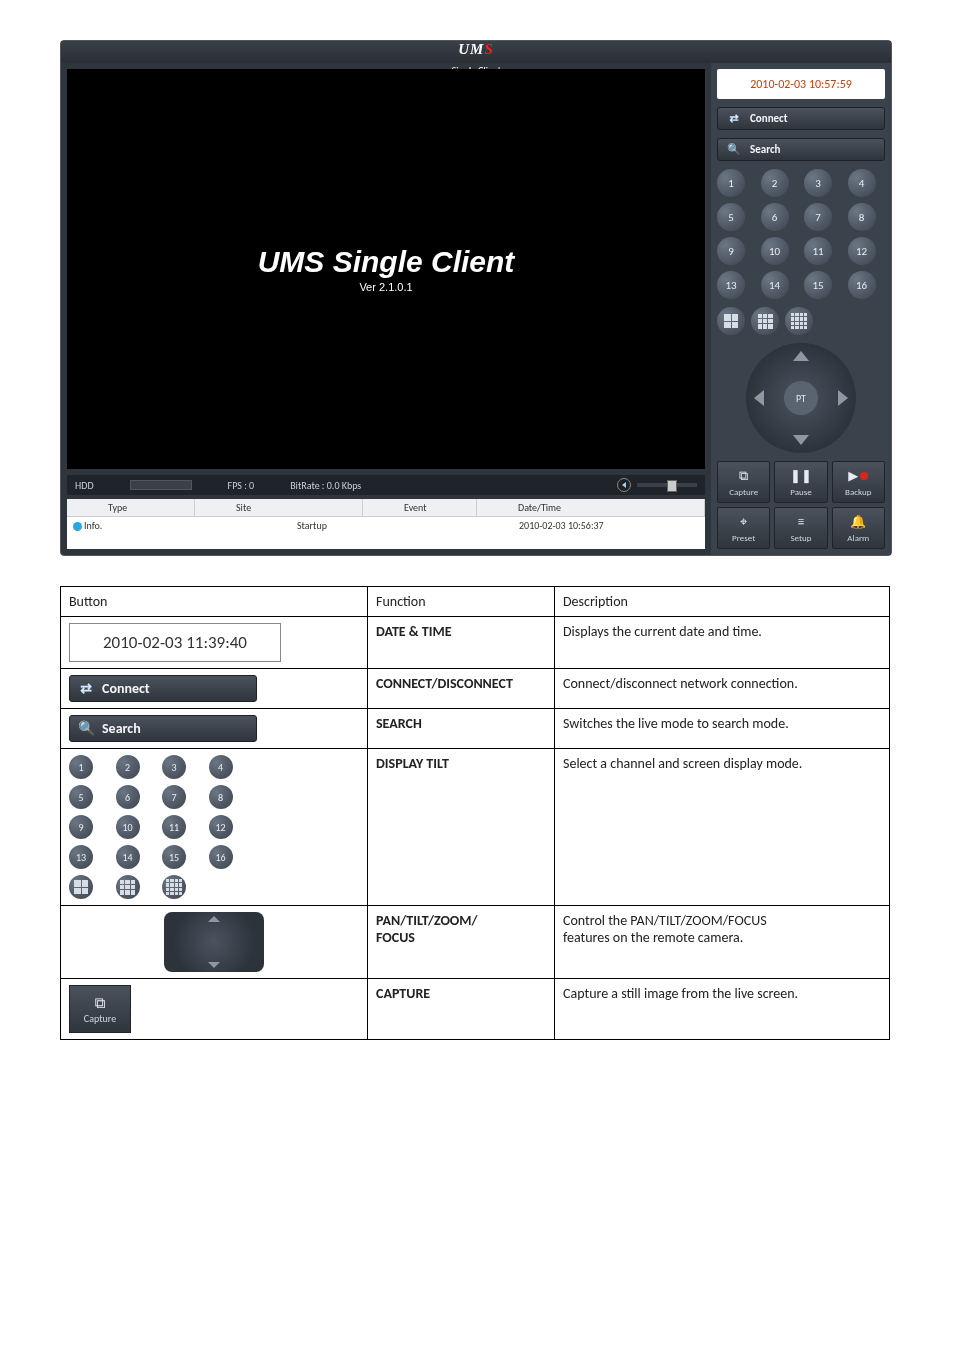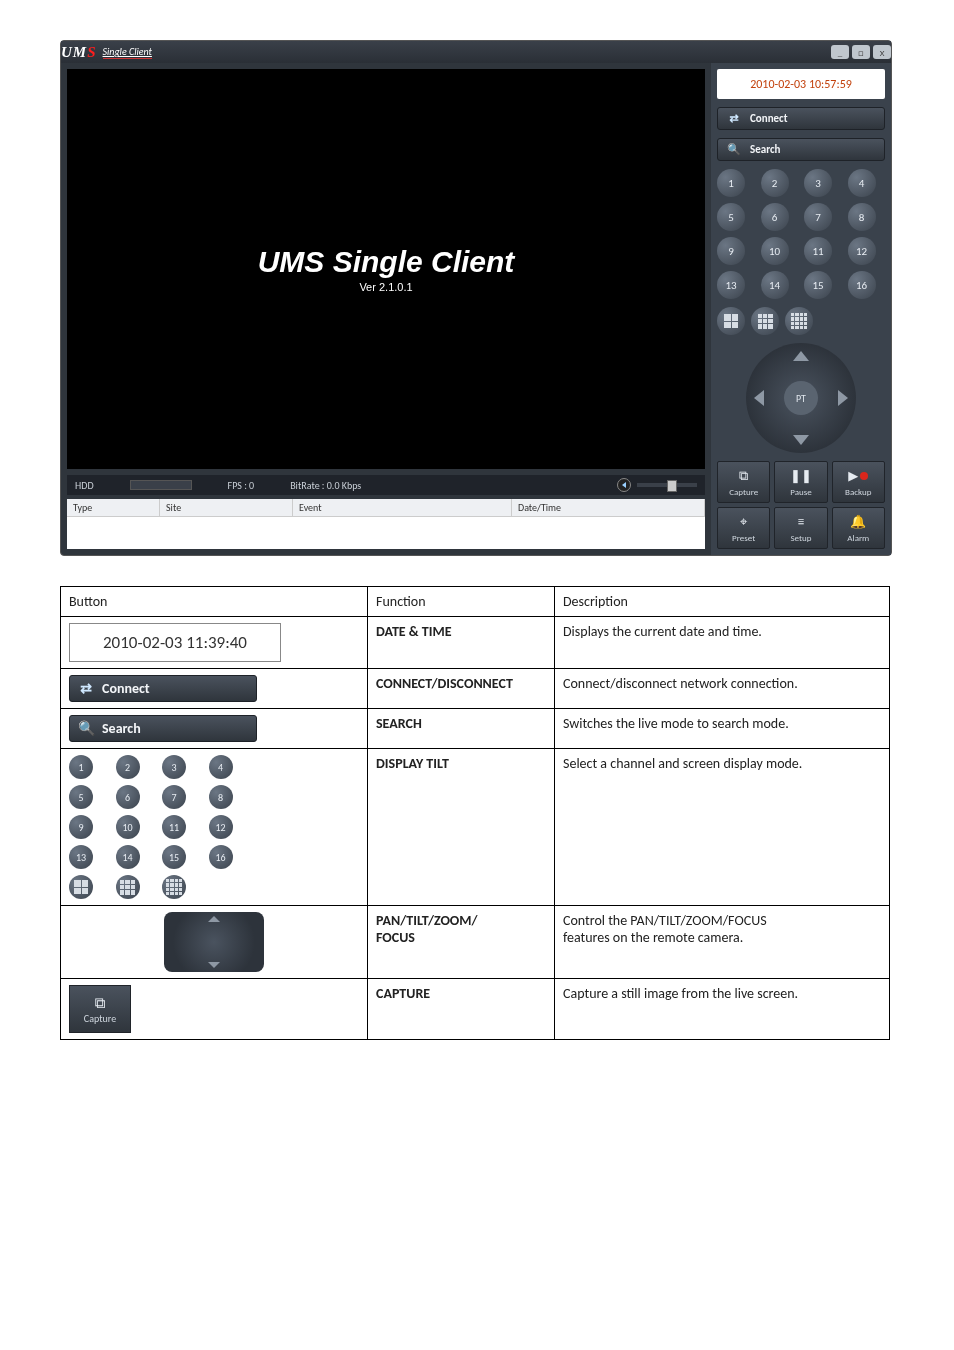--- a/index.html
+++ b/index.html
@@ -20,22 +20,23 @@
     border: 1px solid #555;
     border-radius: 4px;
     position: relative;
     margin-bottom: 30px;
   }
   .titlebar {
     height: 22px;
     background: linear-gradient(#3a4049,#2a2f36);
     display: flex;
     align-items: center;
-    padding: 0 0;
+    padding: 0 6px;
     gap: 6px;
+    flex-direction: column;
   }
   .logo {
     font-family: "Times New Roman", serif;
     font-weight: bold;
     font-style: italic;
     font-size: 15px;
     color: #fff;
     letter-spacing: 1px;
   }
   .logo .s { color:#ff1e1e; }
@@ -89,21 +90,21 @@
   .vol-track{width:60px;height:4px;background:#3a4049;position:relative;}
   .vol-track::after{content:"";position:absolute;left:30px;top:-3px;width:8px;height:10px;background:#ccc;border:1px solid #666;}
   .loglist {
     background:#fff;
     margin:4px 6px 6px 6px;
     height:50px;
     font-size:10px;
     color:#333;
   }
   .loghead { display:flex; background:#eef0f3; border-bottom:1px solid #ccc; }
-  .loghead div { padding:2px 6px; border-right:1px solid #ccc;}
+  .loghead div { padding:2px 6px; border-right:1px solid #ccc;margin-left:35px;}
   .logrow { display:flex;}
   .logrow div { padding:2px 6px;}
   .col-type{width:80px;}
   .col-site{width:120px;}
   .col-event{flex:1;}
   .col-dt{width:180px;}
   .info-dot{display:inline-block;width:9px;height:9px;border-radius:50%;background:#2aa7e0;margin-right:2px;vertical-align:middle;}
 
   
   .side {
@@ -223,20 +224,26 @@
           <span class="vol-track"></span>
         </div>
       </div>
       <div class="loglist">
         <div class="loghead">
           <div class="col-type">Type</div>
           <div class="col-site">Site</div>
           <div class="col-event">Event</div>
           <div class="col-dt">Date/Time</div>
         </div>
+        <div class="logrow">
+          <div class="col-type"><span class="info-dot"></span><span>Info.</span></div>
+          <div class="col-site"></div>
+          <div class="col-event">Startup</div>
+          <div class="col-dt">2010-02-03 10:56:37</div>
+        </div>
       </div>
     </div>
 
     <div class="side">
       <div class="clock">2010-02-03 10:57:59</div>
       <div class="sidebtn">
         <span class="ic">⇄</span>
         <span>Connect</span>
       </div>
       <div class="sidebtn">

